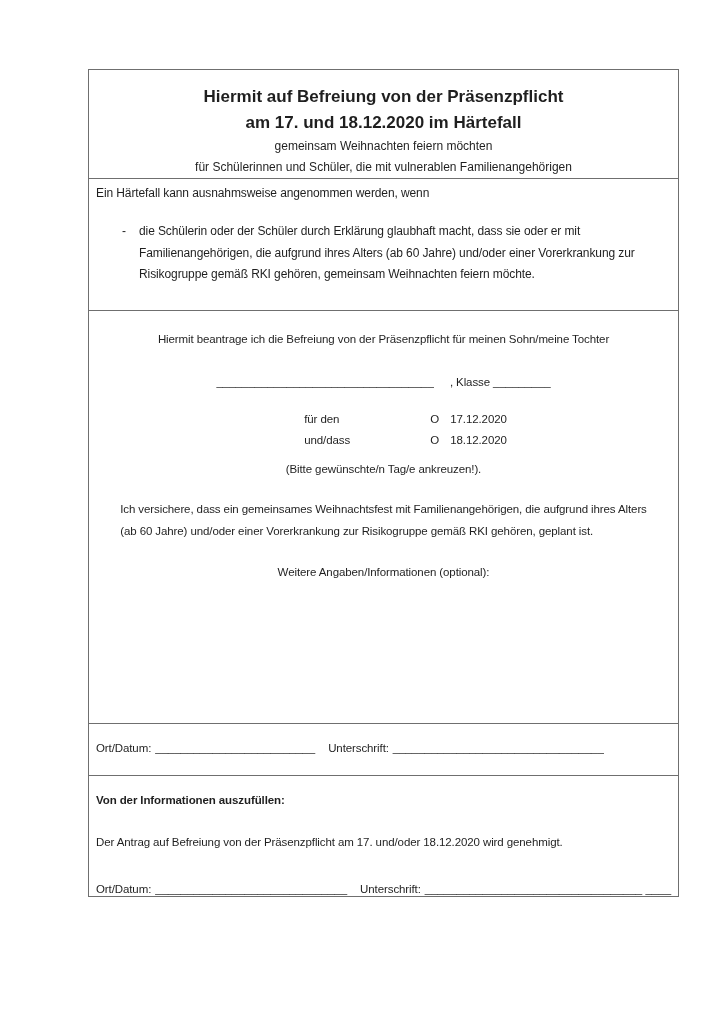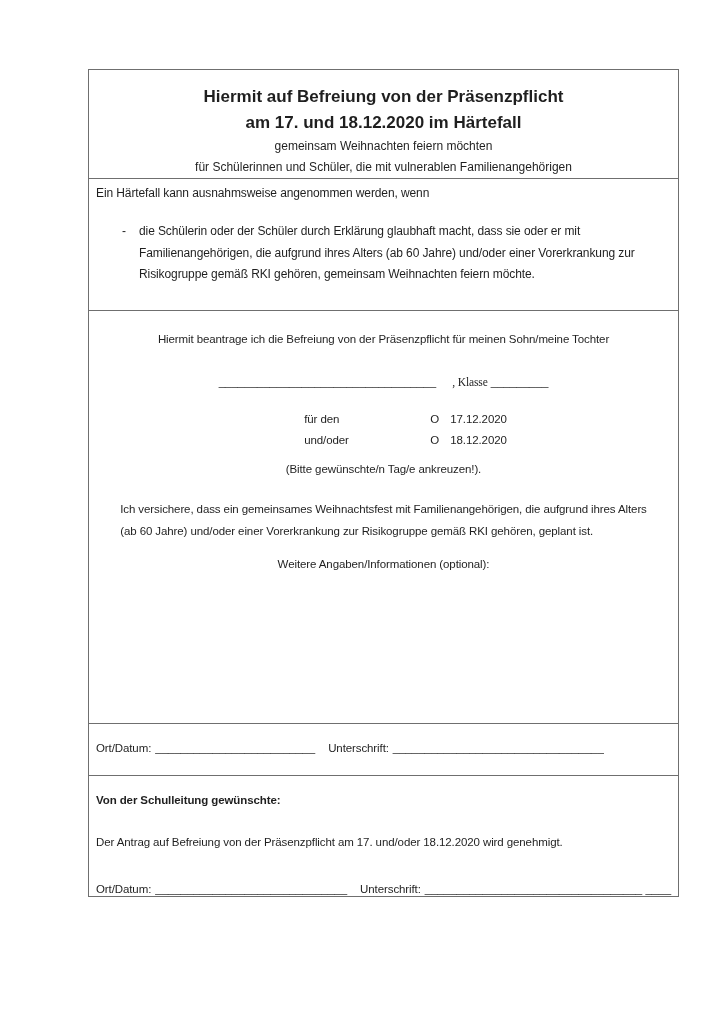--- a/index.html
+++ b/index.html
@@ -34,29 +34,29 @@
   .sec-hardship .intro { line-height: 21px; }
   .bullet-row { display: flex; margin-top: 17px; }
   .bullet-marker { width: 17px; margin-left: 26px; flex: 0 0 auto; }
   .bullet-lines .line { line-height: 21.5px; }
   .bullet-marker { line-height: 21.5px; }
 
   
   .sec-main { height: 413px; padding-top: 18px; font-size: 11.5px; letter-spacing: -0.1px; display: flex; flex-direction: column; align-items: center; }
   .sec-main .p { line-height: 21px; }
   .name-row { margin-top: 22px; line-height: 21px; white-space: nowrap; }
-  .name-row .lbl { margin: 0 3px 0 16px; font-family: Liberation Serif, serif; }
+  .name-row .lbl { margin: 0 3px 0 16px; }
   .options { margin-top: 16px; margin-left: 44px; }
   .option-row { display: flex; line-height: 21px; }
   .option-label { width: 126px; flex: 0 0 auto; }
   .option-box { width: 20px; flex: 0 0 auto; }
   .note { margin-top: 8px; line-height: 21px; }
   .assurance { margin-top: 18px; }
   .assurance .line { line-height: 22px; }
-  .more-info { margin-top: 12px; line-height: 21px; }
+  .more-info { margin-top: 20px; line-height: 21px; }
   .optional-area { flex: 1 1 auto; }
 
   
   .sec-sign { height: 52px; padding-top: 14px; font-size: 11.5px; letter-spacing: -0.1px; }
   .sign-row { display: flex; line-height: 21px; white-space: nowrap; }
   .sign-row .gap { width: 13px; flex: 0 0 auto; }
   .sign-row .lbl { margin-right: 4px; }
 
   
   .sec-school { height: 122px; padding-top: 14px; font-size: 11.5px; letter-spacing: -0.1px; flex: 1 1 auto; }
@@ -98,21 +98,21 @@
         <span class="blank">__________________________________</span><span class="lbl">, Klasse</span><span class="blank">_________</span>
       </div>
 
       <div class="options">
         <div class="option-row">
           <span class="option-label">für den</span>
           <span class="option-box">O</span>
           <span>17.12.2020</span>
         </div>
         <div class="option-row">
-          <span class="option-label">und/oder</span>
+          <span class="option-label">und/dass</span>
           <span class="option-box">O</span>
           <span>18.12.2020</span>
         </div>
       </div>
 
       <div class="note line">(Bitte gewünschte/n Tag/e ankreuzen!).</div>
 
       <div class="assurance">
         <div class="line">Ich versichere, dass ein gemeinsames Weihnachtsfest mit Familienangehörigen, die aufgrund ihres Alters</div>
         <div class="line">(ab 60 Jahre) und/oder einer Vorerkrankung zur Risikogruppe gemäß RKI gehören, geplant ist.</div>
@@ -126,21 +126,21 @@
       <div class="sign-row">
         <span class="lbl">Ort/Datum:</span>
         <span class="blank">_________________________</span>
         <span class="gap"></span>
         <span class="lbl">Unterschrift:</span>
         <span class="blank">_________________________________</span>
       </div>
     </div>
 
     <div class="sec sec-school">
-      <div class="school-heading line">Von der Schulleitung gewünschte:</div>
+      <div class="school-heading line">Von der Informationen auszufüllen:</div>
       <div class="school-approval line">Der Antrag auf Befreiung von der Präsenzpflicht am 17. und/oder 18.12.2020 wird genehmigt.</div>
       <div class="sign-row">
         <span class="lbl">Ort/Datum:</span>
         <span class="blank">______________________________</span>
         <span class="gap"></span>
         <span class="lbl">Unterschrift:</span>
         <span class="blank">__________________________________ ____</span>
       </div>
     </div>
 

